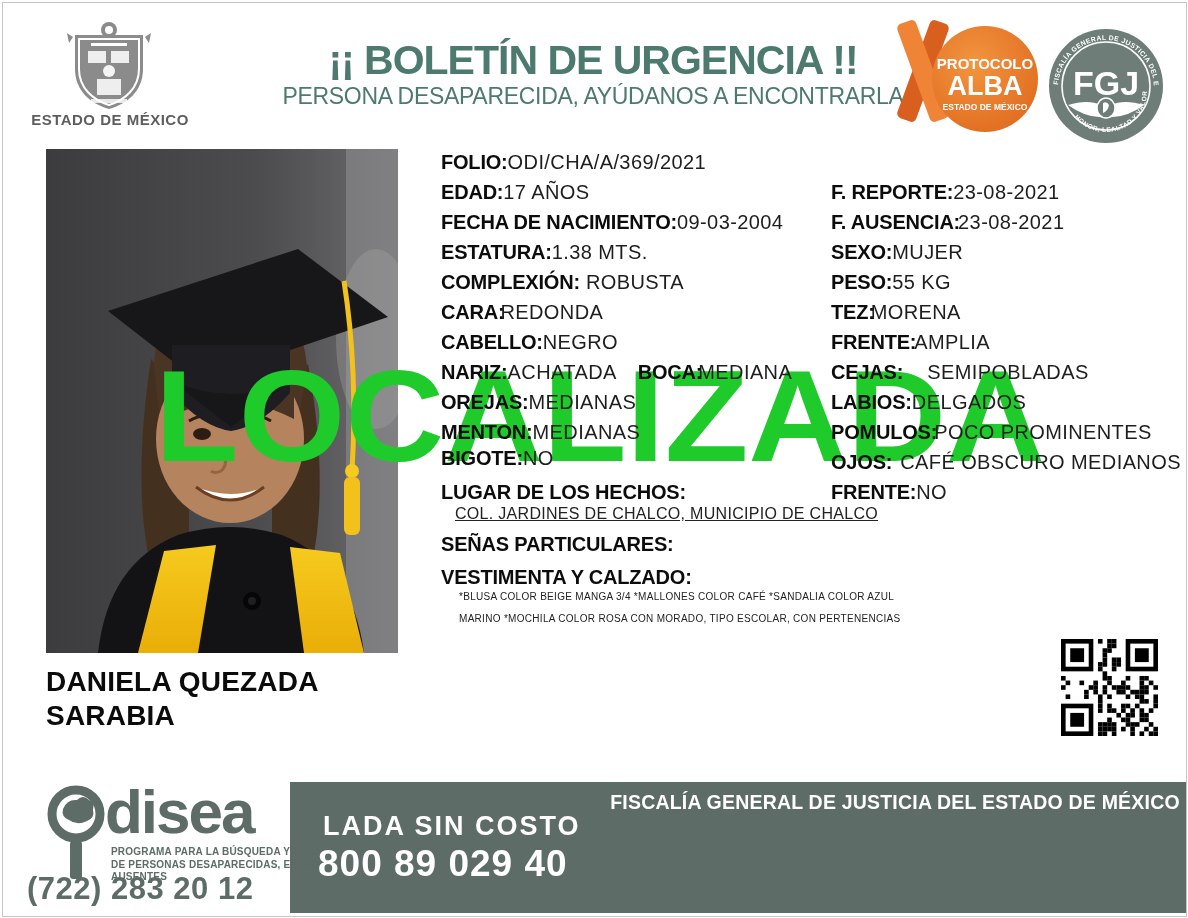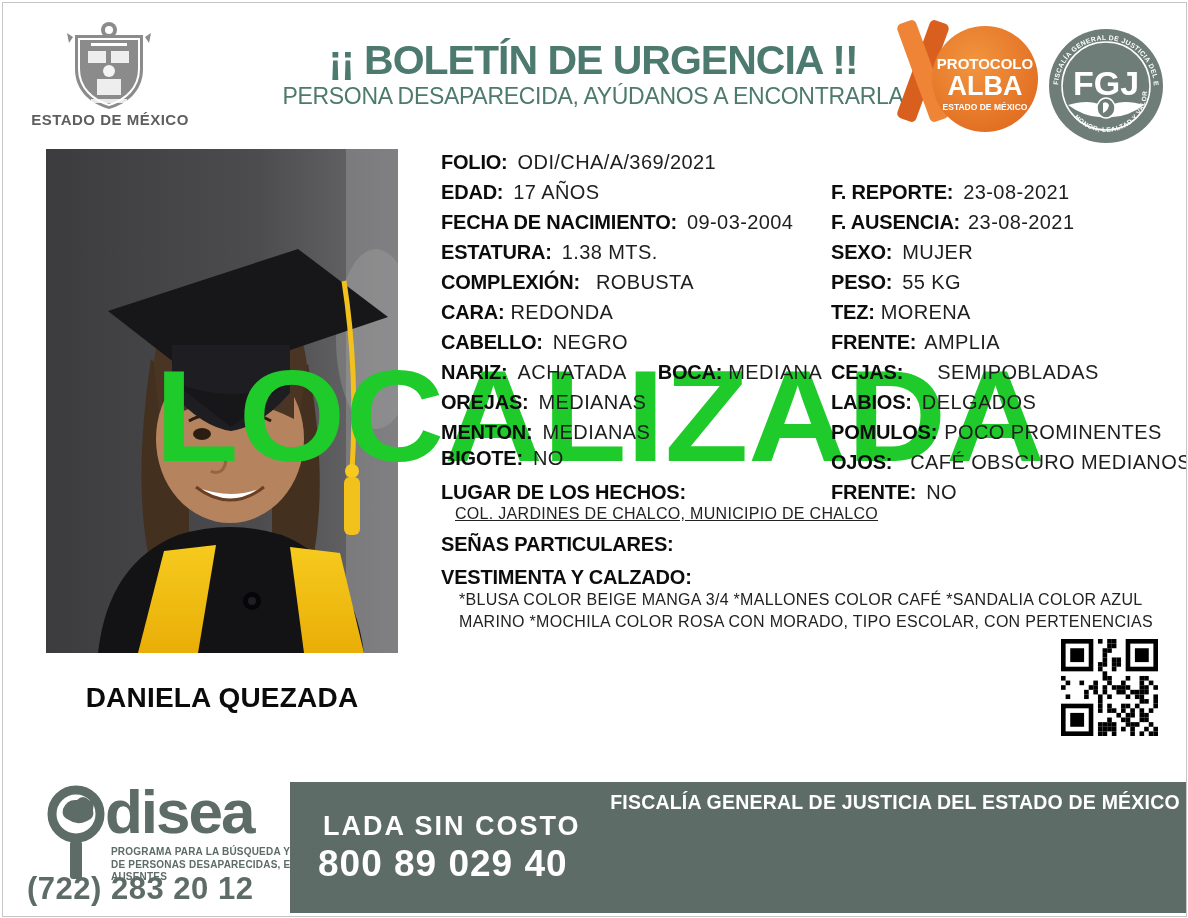--- a/index.html
+++ b/index.html
@@ -17,31 +17,31 @@
   .alba-svg{position:absolute;left:884px;top:12px;}
   .fgj-svg{position:absolute;left:1040px;top:22px;}
 
   
   .photo{position:absolute;left:43px;top:146px;z-index:1;}
 
   
   .watermark{position:absolute;left:152px;top:348px;z-index:3;pointer-events:none;}
 
   
-  .frow{position:absolute;display:flex;align-items:baseline;gap:10px;white-space:nowrap;z-index:5;}
+  .frow{position:absolute;display:flex;align-items:baseline;gap:0;white-space:nowrap;z-index:5;}
   .row-l{left:438px;}
   .row-r{left:828px;}
   .flabel{font-size:20px;font-weight:800;color:#0c0c0c;letter-spacing:-.2px;}
   .fvalue{font-size:20px;font-weight:400;color:#1e1e1e;letter-spacing:.4px;}
   .subline{position:absolute;left:452px;font-size:16px;color:#222;letter-spacing:.3px;z-index:5;white-space:nowrap;text-decoration:underline;}
-  .vestline{position:absolute;left:456px;font-size:16px;color:#222;letter-spacing:.3px;z-index:5;white-space:nowrap;}
-
-  
-  .person-name{position:absolute;left:43px;top:662px;width:352px;text-align:center;z-index:5;
-    font-size:28px;font-weight:800;color:#0b0b0b;line-height:34px;letter-spacing:.2px;margin-top:16px;}
+  .vestline{position:absolute;left:456px;font-size:10px;color:#222;letter-spacing:.3px;z-index:5;white-space:nowrap;}
+
+  
+  .person-name{position:absolute;left:43px;top:662px;width:352px;z-index:5;
+    font-size:28px;font-weight:800;color:#0b0b0b;line-height:34px;letter-spacing:.2px;}
 
   
   .qr-wrap{position:absolute;left:1056px;top:634px;z-index:5;background:#fff;padding:2px;}
 
   
   .footer-dark{position:absolute;left:287px;top:779px;width:897px;height:131px;background:#5d6c66;z-index:2;}
   .odisea-svg{position:absolute;left:40px;top:782px;z-index:4;}
   .odisea-word{position:absolute;left:102px;top:778px;font-size:62px;font-weight:800;color:#5d6c66;
     letter-spacing:-2px;line-height:62px;z-index:4;}
   .odisea-program{position:absolute;left:108px;top:843px;z-index:4;font-size:10px;line-height:12.5px;
@@ -271,20 +271,21 @@
     <span class="flabel">OJOS:</span>
     <span class="fvalue" style="margin-left:8px">CAFÉ OBSCURO MEDIANOS</span>
   </div>
   <div class="frow row-r" style="top:478px">
     <span class="flabel">FRENTE:</span>
     <span class="fvalue">NO</span>
   </div>
 
   <div class="person-name">
     <div>DANIELA QUEZADA</div>
+    <div>SARABIA</div>
   </div>
 
   <div class="qr-wrap">
     <svg id="qr" width="97" height="97" viewBox="0 0 97 97">
       <rect width="97" height="97" fill="#fff"></rect>
     <rect x="0" y="36.95238095238095" width="4.619047619047619" height="4.619047619047619" fill="#000"></rect>
         <rect x="0" y="46.19047619047619" width="4.619047619047619" height="4.619047619047619" fill="#000"></rect>
         <rect x="4.619047619047619" y="41.57142857142857" width="4.619047619047619" height="4.619047619047619" fill="#000"></rect>
         <rect x="4.619047619047619" y="55.42857142857142" width="4.619047619047619" height="4.619047619047619" fill="#000"></rect>
         <rect x="18.476190476190474" y="41.57142857142857" width="4.619047619047619" height="4.619047619047619" fill="#000"></rect>

